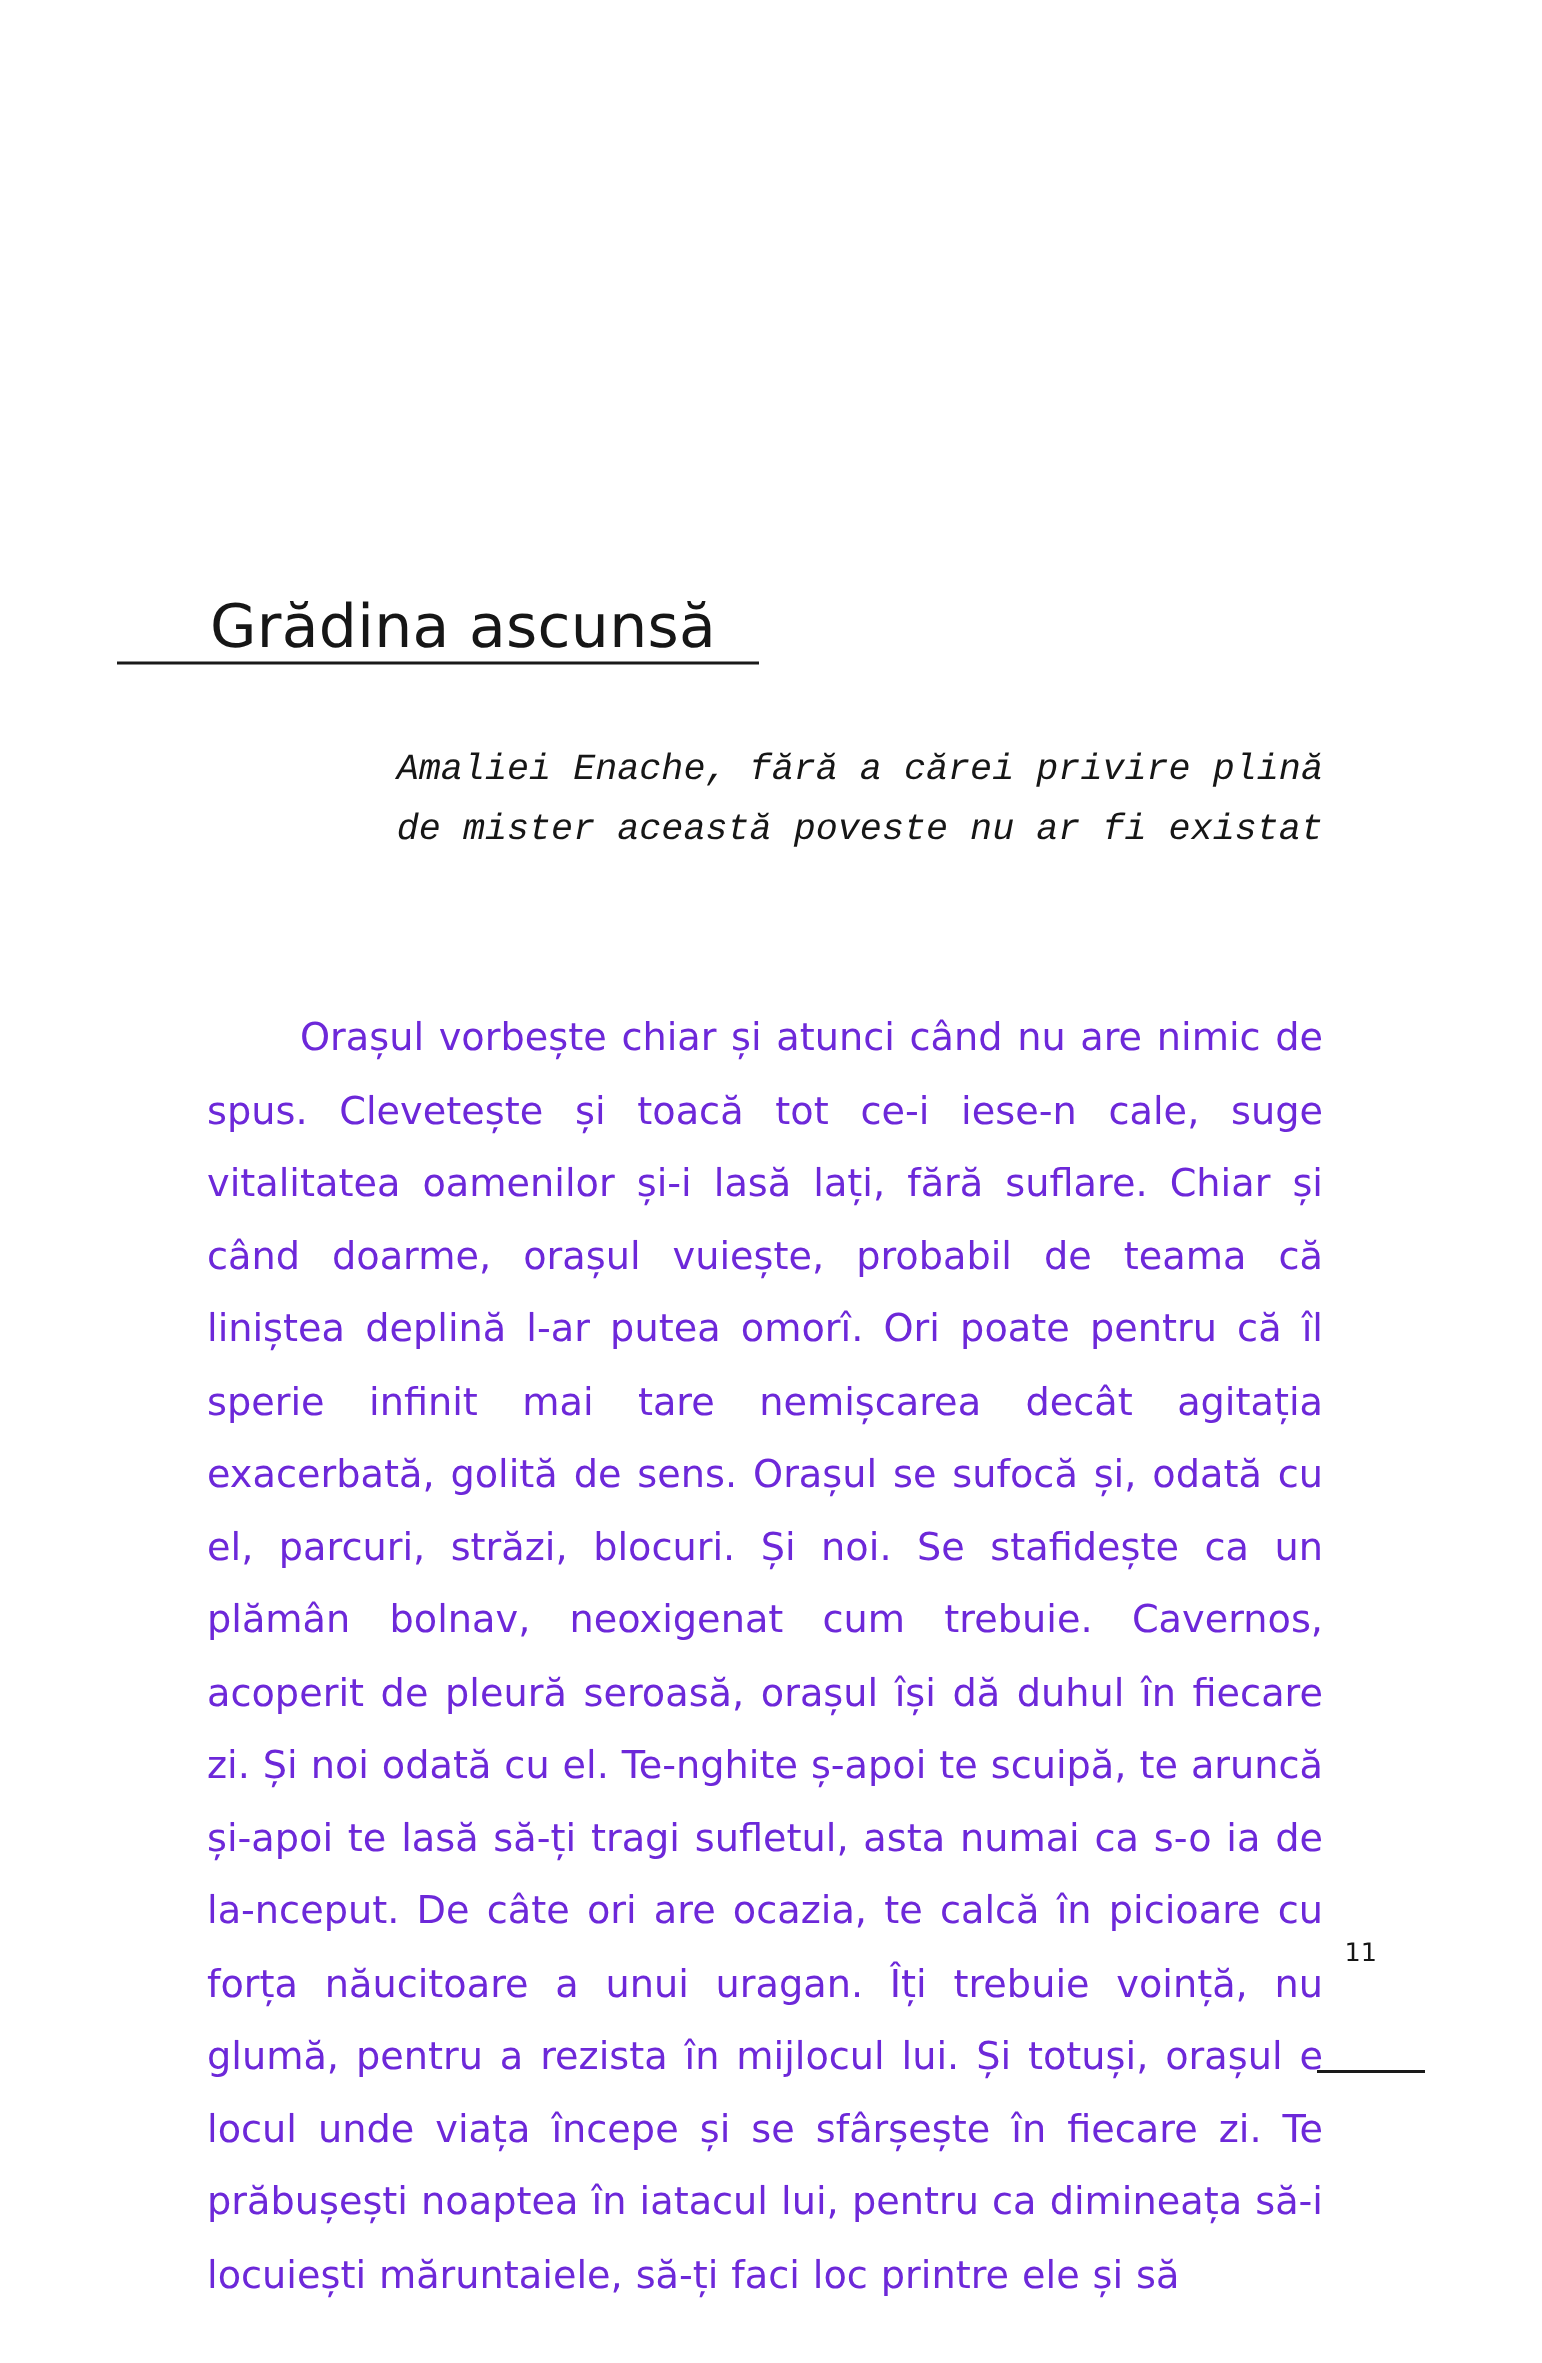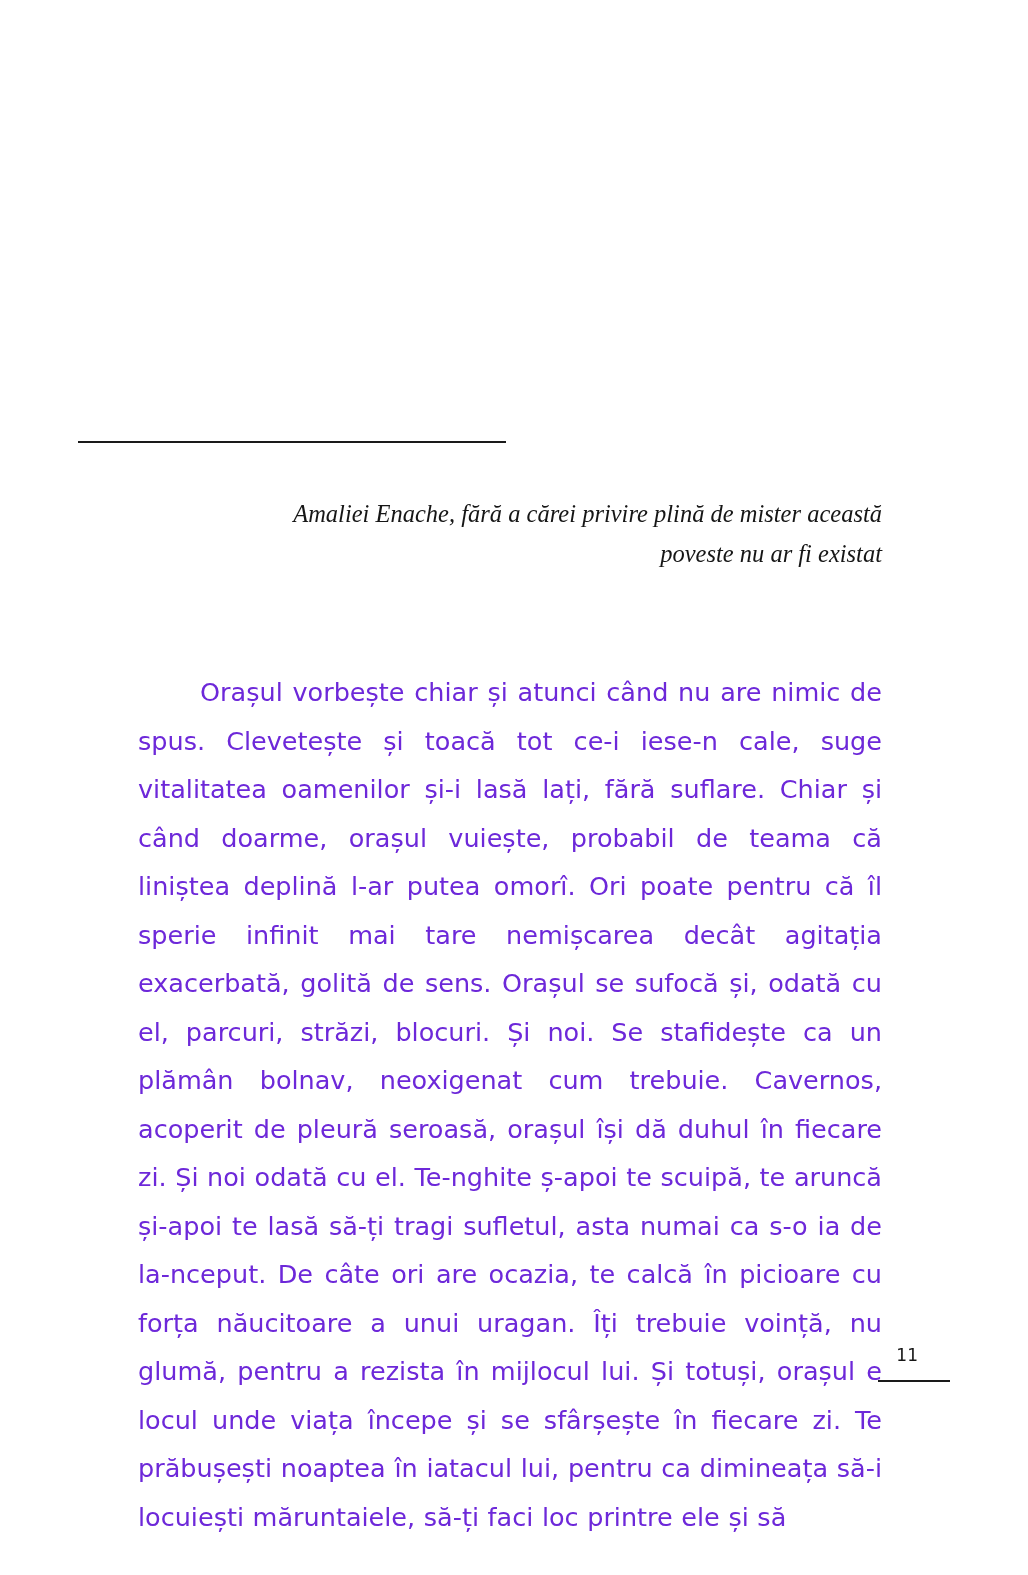--- a/index.html
+++ b/index.html
@@ -39,61 +39,62 @@
     width: 428px;
     height: 2px;
     background: #1a1a1a;
   }
   .dedication {
     position: absolute;
     left: 248px;
     top: 494px;
     width: 634px;
     text-align: right;
-    font-family: Liberation Serif, serif;
+    font-family: Liberation Mono, monospace;
     font-style: italic;
     font-size: 24.5px;
     line-height: 40px;
     color: #161616;
   }
   .body-text {
     position: absolute;
     left: 138px;
     top: 668px;
     width: 744px;
     font-size: 25.5px;
     line-height: 48.5px;
     text-align: justify;
     text-indent: 62px;
     color: #6d28d9;
     word-spacing: 0.5px;
   }
   .folio {
     position: absolute;
     right: 110px;
-    top: 1345px;
+    top: 1292px;
     font-size: 17px;
     color: #161616;
     text-align: right;
     margin-left: 14px;
   }
   .folio-rule {
     position: absolute;
     left: 878px;
     top: 1380px;
     width: 72px;
     height: 2px;
     background: #1a1a1a;
   }
 </style>
 </head>
 <body>
 
 <div class="page">
 
+  <h1 class="chapter-title">Grădina ascunsă</h1>
 
   <div class="title-rule"></div>
 
   <div class="dedication">Amaliei Enache, fără a cărei privire plină de mister această poveste nu ar fi existat</div>
 
   <div class="body-text">Orașul vorbește chiar și atunci când nu are nimic de spus. Clevetește și toacă tot ce-i iese-n cale, suge vitalitatea oamenilor și-i lasă lați, fără suflare. Chiar și când doarme, orașul vuiește, probabil de teama că liniștea deplină l-ar putea omorî. Ori poate pentru că îl sperie infinit mai tare nemișcarea decât agitația exacerbată, golită de sens. Orașul se sufocă și, odată cu el, parcuri, străzi, blocuri. Și noi. Se stafidește ca un plămân bolnav, neoxigenat cum trebuie. Cavernos, acoperit de pleură seroasă, orașul își dă duhul în fiecare zi. Și noi odată cu el. Te-nghite ș-apoi te scuipă, te aruncă și-apoi te lasă să-ți tragi sufletul, asta numai ca s-o ia de la-nceput. De câte ori are ocazia, te calcă în picioare cu forța năucitoare a unui uragan. Îți trebuie voință, nu glumă, pentru a rezista în mijlocul lui. Și totuși, orașul e locul unde viața începe și se sfârșește în fiecare zi. Te prăbușești noaptea în iatacul lui, pentru ca dimineața să-i locuiești măruntaiele, să-ți faci loc printre ele și să</div>
 
   <div class="folio">11</div>
 
   <div class="folio-rule"></div>

